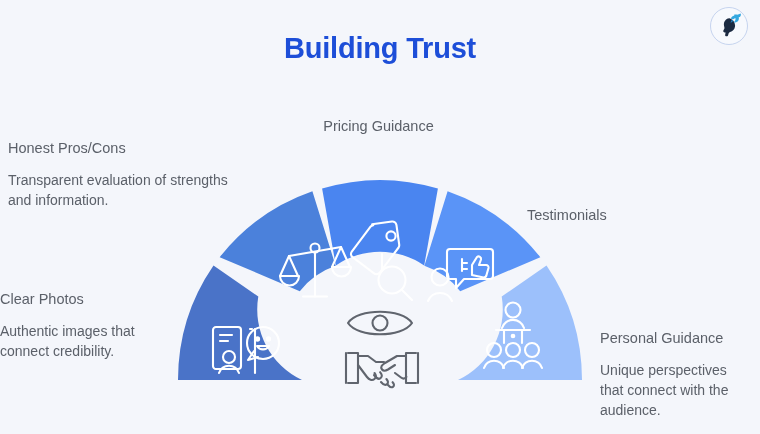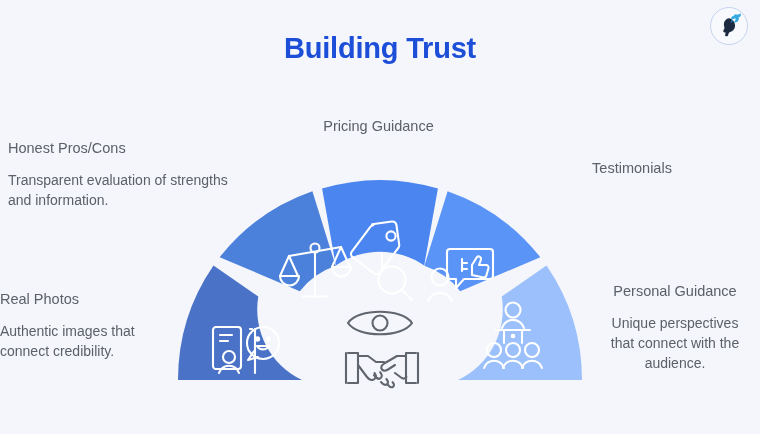--- a/index.html
+++ b/index.html
@@ -59,21 +59,21 @@
     color: #5b6069;
     line-height: 1.3;
     margin-bottom: 13px;
   }
   .callout .bd {
     font-size: 14px;
     color: #5b6069;
     line-height: 1.42;
   }
   .align-right { text-align: left; }
-  .align-left  { text-align: center; }
+  .align-left  { text-align: left; margin-top: 47px; }
   .align-center{ text-align: center; }
 
   #callout-pros  { left: 8px;   top: 139px; width: 222px; }
   #callout-photos{ left: 0px;   top: 290px; width: 155px; }
   #callout-price { left: 281px; top: 96px;  width: 195px; margin-top: 21px; }
   #callout-testi { left: 527px; top: 159px; width: 210px; }
   #callout-insight{left: 600px; top: 282px; width: 150px; }
 
   
   #wheel {
@@ -101,21 +101,21 @@
   </div>
 
   <div id="page-title">Building Trust</div>
 
   <div class="callout align-right" id="callout-pros">
     <div class="hd">Honest Pros/Cons</div>
     <div class="bd">Transparent evaluation of strengths and information.</div>
   </div>
 
   <div class="callout align-right" id="callout-photos">
-    <div class="hd">Real Photos</div>
+    <div class="hd">Clear Photos</div>
     <div class="bd">Authentic images that connect credibility.</div>
   </div>
 
   <div class="callout align-center" id="callout-price">
     <div class="hd">Pricing Guidance</div>
   </div>
 
   <div class="callout align-left" id="callout-testi">
     <div class="hd">Testimonials</div>
   </div>

